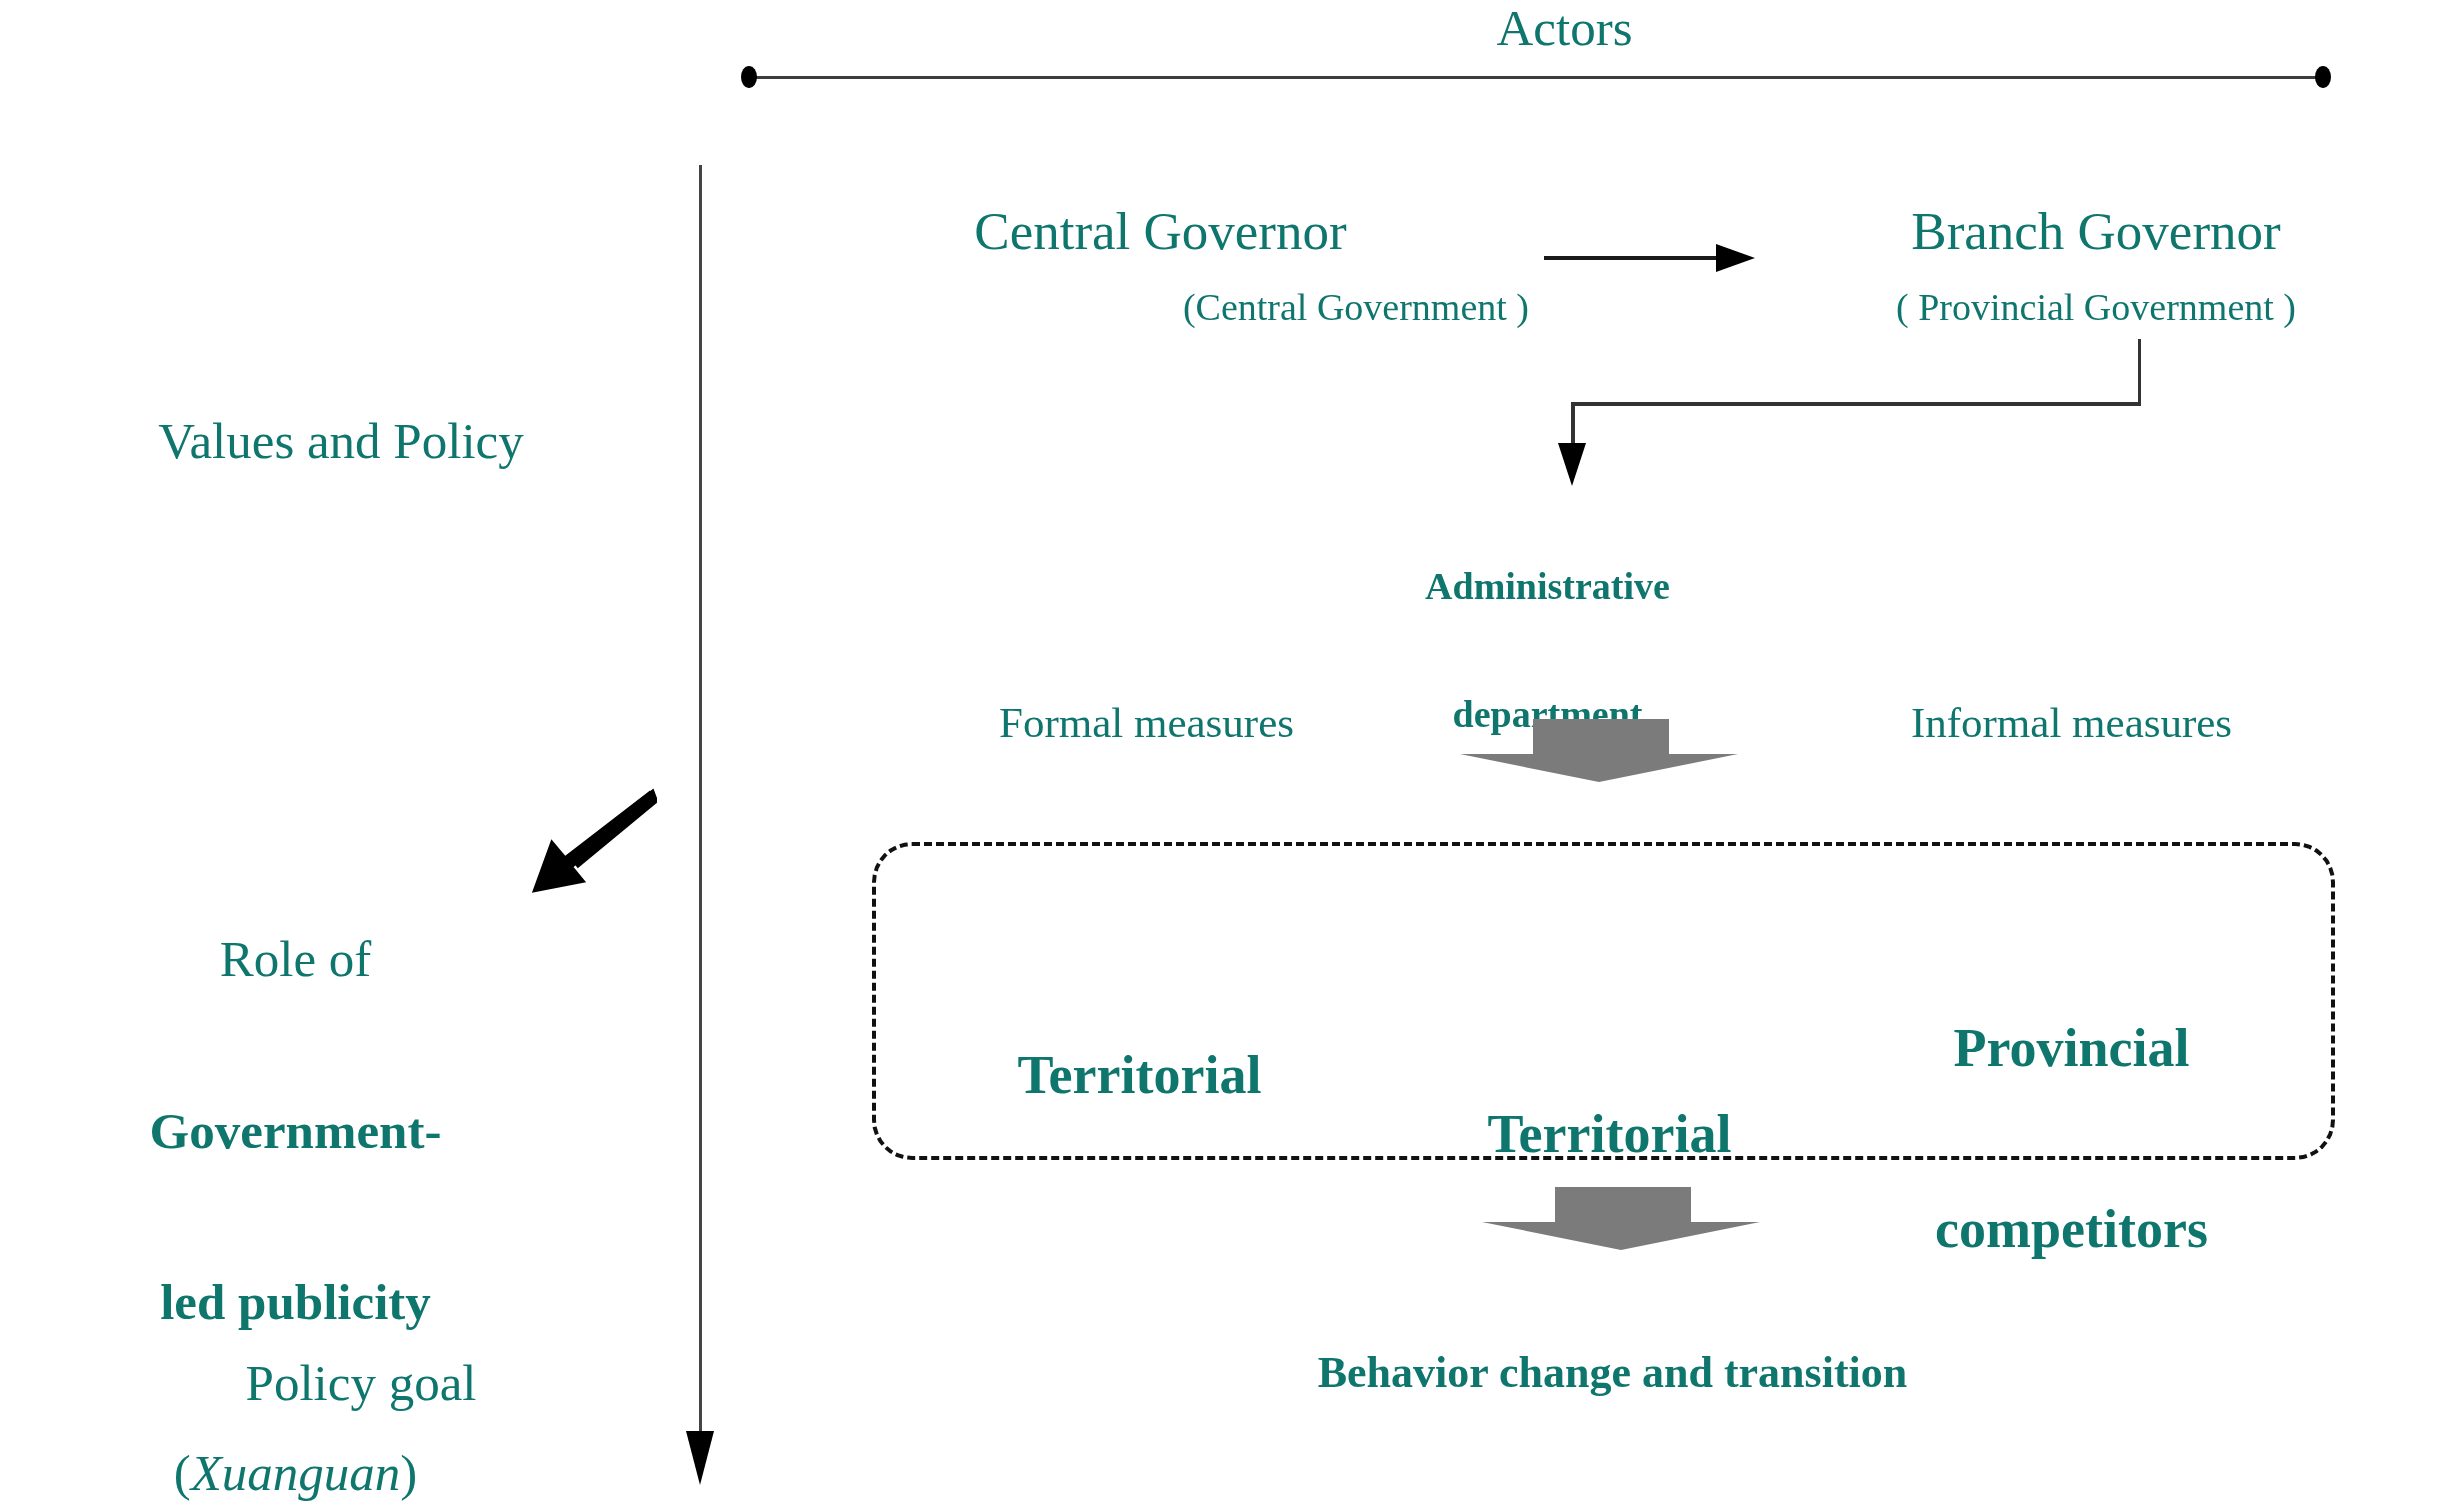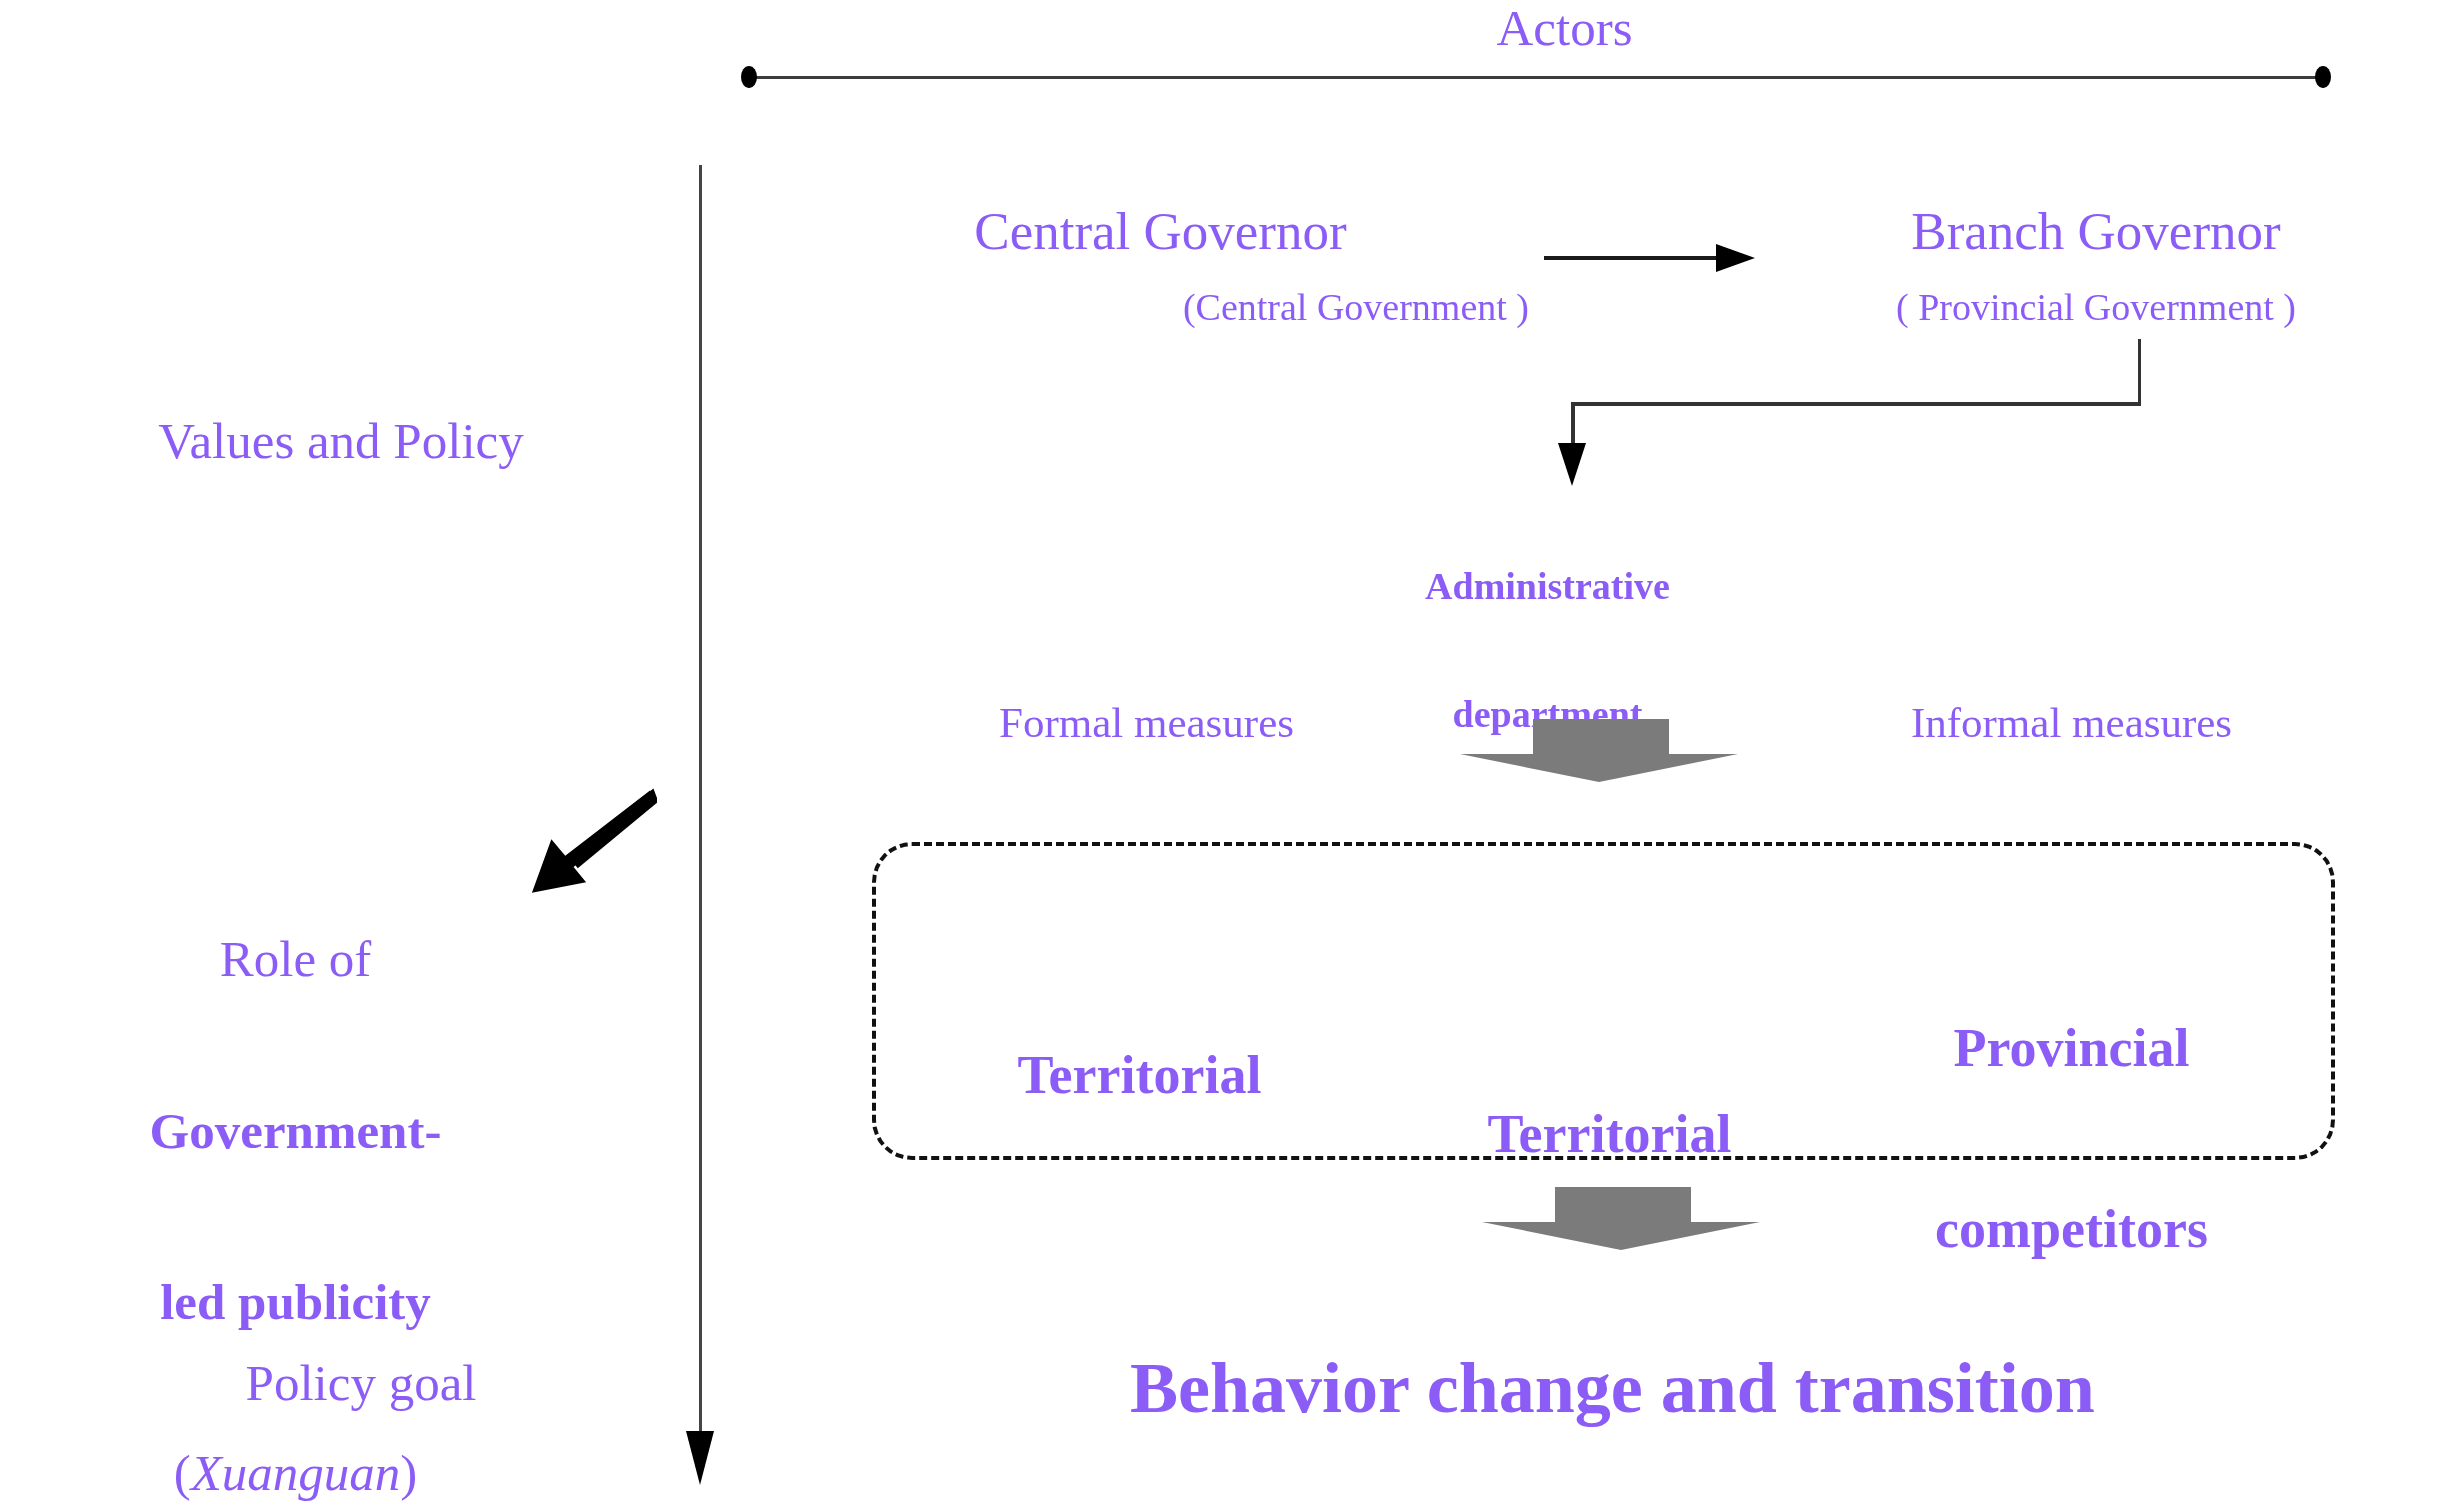--- a/index.html
+++ b/index.html
@@ -13,21 +13,21 @@
   }
   #canvas {
     position: relative;
     width: 2450px;
     height: 1512px;
     background: #ffffff;
     overflow: hidden;
   }
   .txt {
     position: absolute;
-    color: #8b5cf6;
+    color: #0f766e;
     line-height: 1.12;
     white-space: pre;
   }
   .ctr { text-align: center; }
   .ital { font-style: italic; }
 
   
   #label-values {
     left: 42px;
     top: 299px;
@@ -302,21 +302,21 @@
     font-size: 54px;
     font-weight: bold;
   }
 
   
   #node-behavior-change {
     left: 1091px;
     top: 1348px;
     width: 1043px;
     text-align: center;
-    font-size: 72px;
+    font-size: 44px;
     font-weight: bold;
   }
 
   
   #arrow-emphasis {
     position: absolute;
     left: 511px;
     top: 785px;
     width: 146px;
     height: 125px;

